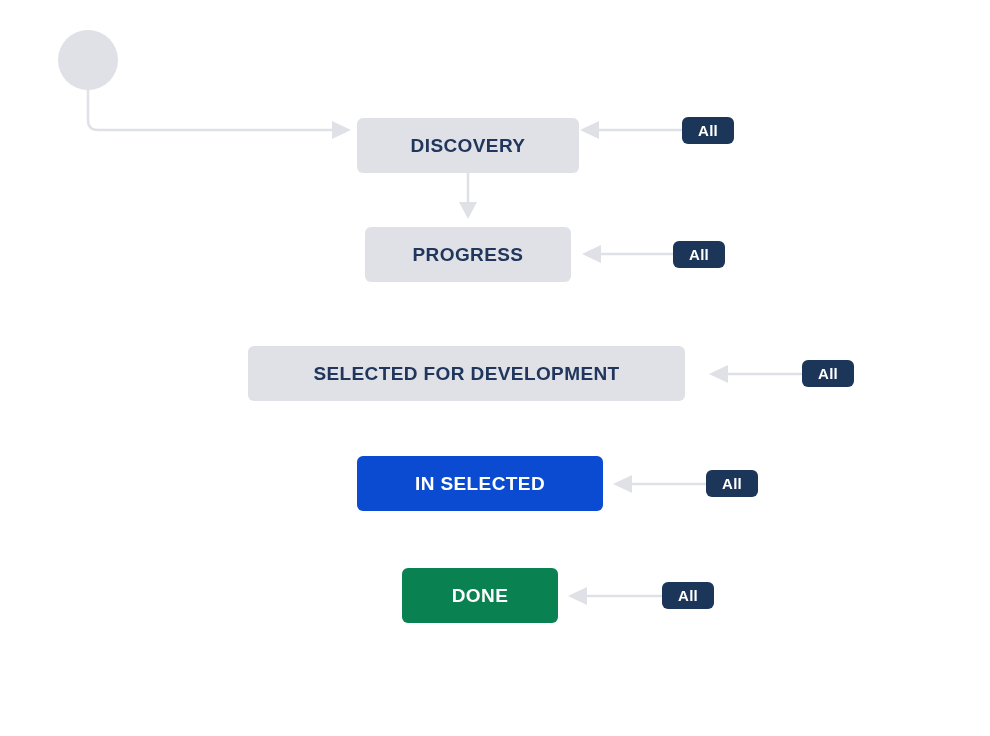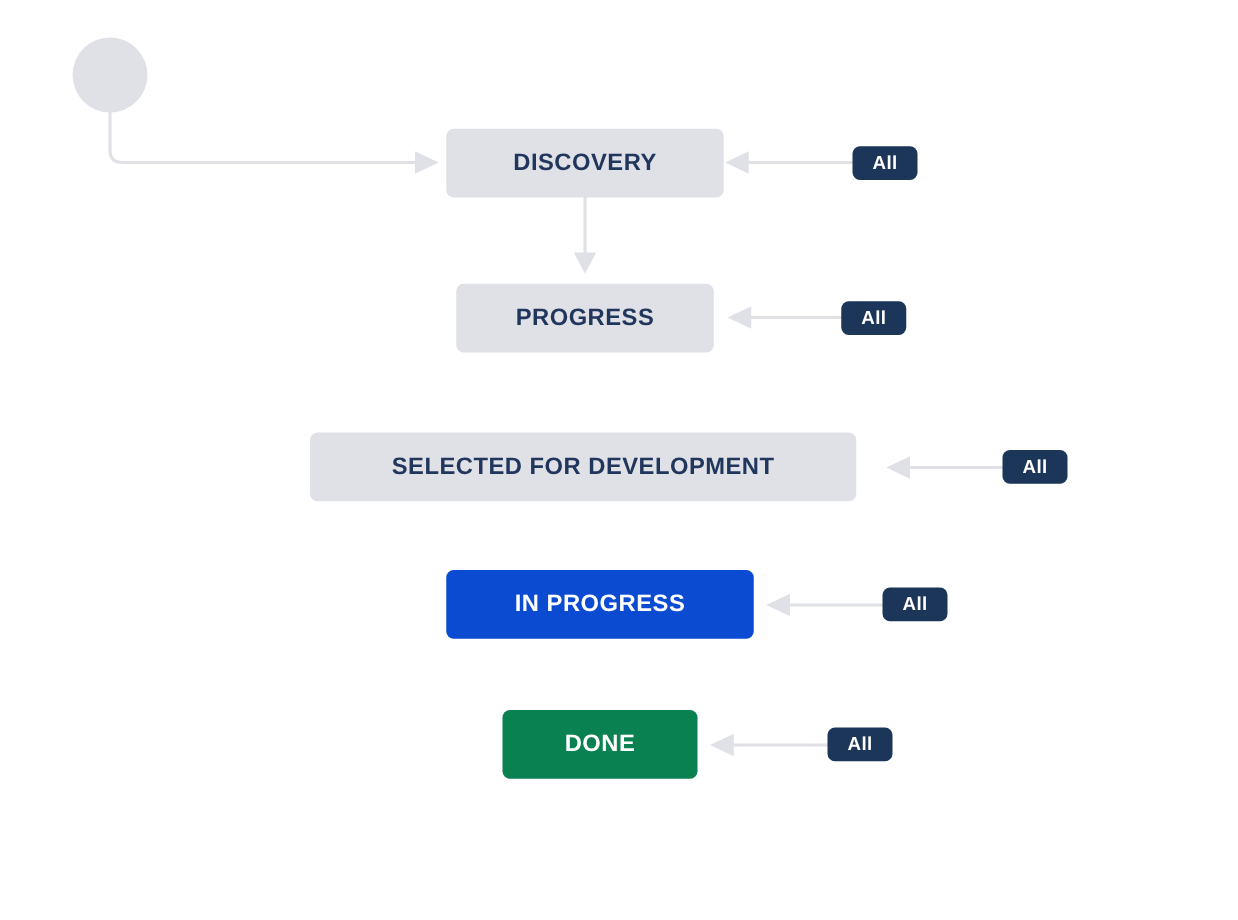--- a/index.html
+++ b/index.html
@@ -120,34 +120,34 @@
     </g>
 
     <g>
       <line x1="662" y1="596" x2="587" y2="596" stroke="#dfe1e6" stroke-width="2.5" stroke-linecap="round"></line>
       <polygon points="587,587 587,605 568,596" fill="#dfe1e6"></polygon>
     </g>
   </svg>
 
   <div class="start-node"></div>
 
-  <div class="status-node tone-default" style="left:357px; top:103px; width:222px;">
+  <div class="status-node tone-default" style="left:357px; top:118px; width:222px;">
     <span>DISCOVERY</span>
   </div>
 
   <div class="status-node tone-default" style="left:365px; top:227px; width:206px;">
     <span>PROGRESS</span>
   </div>
 
   <div class="status-node tone-default" style="left:248px; top:346px; width:437px;">
     <span>SELECTED FOR DEVELOPMENT</span>
   </div>
 
   <div class="status-node tone-inprogress" style="left:357px; top:456px; width:246px;">
-    <span>IN PROGRESS</span>
+    <span>IN SELECTED</span>
   </div>
 
   <div class="status-node tone-done" style="left:402px; top:568px; width:156px;">
     <span>DONE</span>
   </div>
 
   <div class="all-badge" style="left:682px; top:117px;">
     <span>All</span>
   </div>
 

